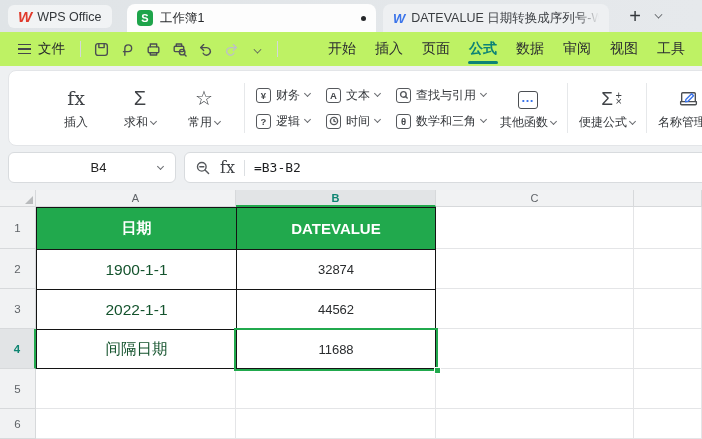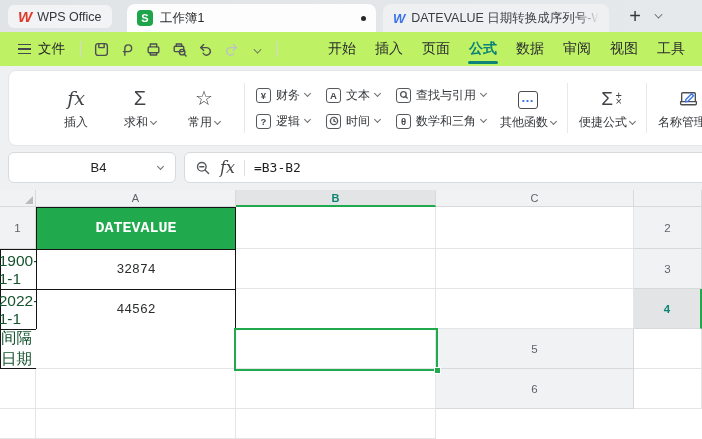--- a/index.html
+++ b/index.html
@@ -50,21 +50,21 @@
     border-radius:2px; background:#0c8376; }
 
   
   .ribbon { position:absolute; left:8px; top:70px; right:-12px; height:76px; background:#fff;
     border:1px solid #e3e5e8; border-radius:8px; display:flex; align-items:center; padding:0 12px; }
   .rgroup-big { display:flex; gap:6px; }
   .bigbtn { width:58px; height:62px; display:flex; flex-direction:column; align-items:center;
     justify-content:center; gap:5px; border-radius:6px; cursor:pointer; }
   .big-ic { height:24px; display:flex; align-items:flex-end; justify-content:center;
     font-size:20px; color:#3f4246; line-height:22px; }
-  .fx-glyph { font-family:"DejaVu Serif", serif; font-style:italic; font-size:19px; color:#3f4246; }
+  .fx-glyph { font-family:"DejaVu Serif", serif; font-size:19px; color:#3f4246; }
   .big-label { font-size:12px; color:#33363a; display:flex; align-items:center; gap:3px; white-space:nowrap; }
   .dd { display:inline-block; width:5px; height:5px; border-right:1.2px solid #6a6d71;
     border-bottom:1.2px solid #6a6d71; transform:rotate(45deg); margin-top:-3px; }
   .rsep { width:1px; height:50px; background:#e6e8ea; margin:0 11px; flex:none; }
   .cat-grid { display:flex; gap:16px; }
   .cat-col { display:flex; flex-direction:column; gap:9px; }
   .catbtn { display:flex; align-items:center; gap:5px; cursor:pointer; white-space:nowrap; }
   .box-ic { width:15px; height:15px; border:1.2px solid #55585c; border-radius:3px; display:flex;
     align-items:center; justify-content:center; font-size:9.5px; font-weight:bold; color:#44474b; flex:none; }
   .box-ic svg { stroke:#55585c; fill:none; stroke-width:1.4; }
@@ -99,21 +99,21 @@
   .hsel { background:#e2e4e6; color:#0e8572; font-weight:bold; }
   .ch.hsel { border-bottom:2px solid #21a94d; }
   .rh.hsel { border-right:2px solid #21a94d; }
   .corner { position:relative; }
   .corner::after { content:""; position:absolute; right:2px; bottom:2px;
     border-left:8px solid transparent; border-bottom:8px solid #b9bbbd; }
   .cell { background:#fff; border-right:1px solid #e4e5e7; border-bottom:1px solid #e4e5e7;
     display:flex; align-items:center; justify-content:center; }
   .tbl { border:0; border-top:1px solid #141414; border-left:1px solid #141414;
     border-right:0; border-bottom:0; }
-  .tbl.er { border-right:1px solid #141414;font-family:Liberation Mono, monospace; }
+  .tbl.er { border-right:1px solid #141414; }
   .tbl.eb { border-bottom:1px solid #141414; }
   .green { background:#21a94d; color:#fff; font-weight:bold; font-size:15px; }
   .a-text { font-size:15.5px; color:#14532d; }
   .b-val { font-size:13px; color:#2a2c2e; }
 
   .sel-box { position:absolute; left:234px; top:328px; width:204px; height:43px;
     border:2.5px solid #21a94d; pointer-events:none; }
   .fill-handle { position:absolute; right:-5px; bottom:-5px; width:7px; height:7px;
     background:#21a94d; border:1.5px solid #fff; pointer-events:auto; cursor:crosshair; }
 </style>
@@ -329,38 +329,40 @@
 
   <div class="sheet">
 
     <div class="ch corner"></div>
     <div class="ch">A</div>
     <div class="ch hsel">B</div>
     <div class="ch">C</div>
     <div class="ch"></div>
 
     <div class="rh">1</div>
+    <div class="cell tbl green">日期</div>
     <div class="cell tbl er green">DATEVALUE</div>
     <div class="cell"></div>
     <div class="cell"></div>
 
     <div class="rh">2</div>
     <div class="cell tbl a-text">1900-1-1</div>
     <div class="cell tbl er b-val">32874</div>
     <div class="cell"></div>
     <div class="cell"></div>
 
     <div class="rh">3</div>
     <div class="cell tbl a-text">2022-1-1</div>
     <div class="cell tbl er b-val">44562</div>
     <div class="cell"></div>
     <div class="cell"></div>
 
     <div class="rh hsel">4</div>
     <div class="cell tbl eb a-text">间隔日期</div>
+    <div class="cell tbl er eb b-val">11688</div>
     <div class="cell"></div>
     <div class="cell"></div>
 
     <div class="rh">5</div>
     <div class="cell"></div>
     <div class="cell"></div>
     <div class="cell"></div>
     <div class="cell"></div>
 
     <div class="rh">6</div>

